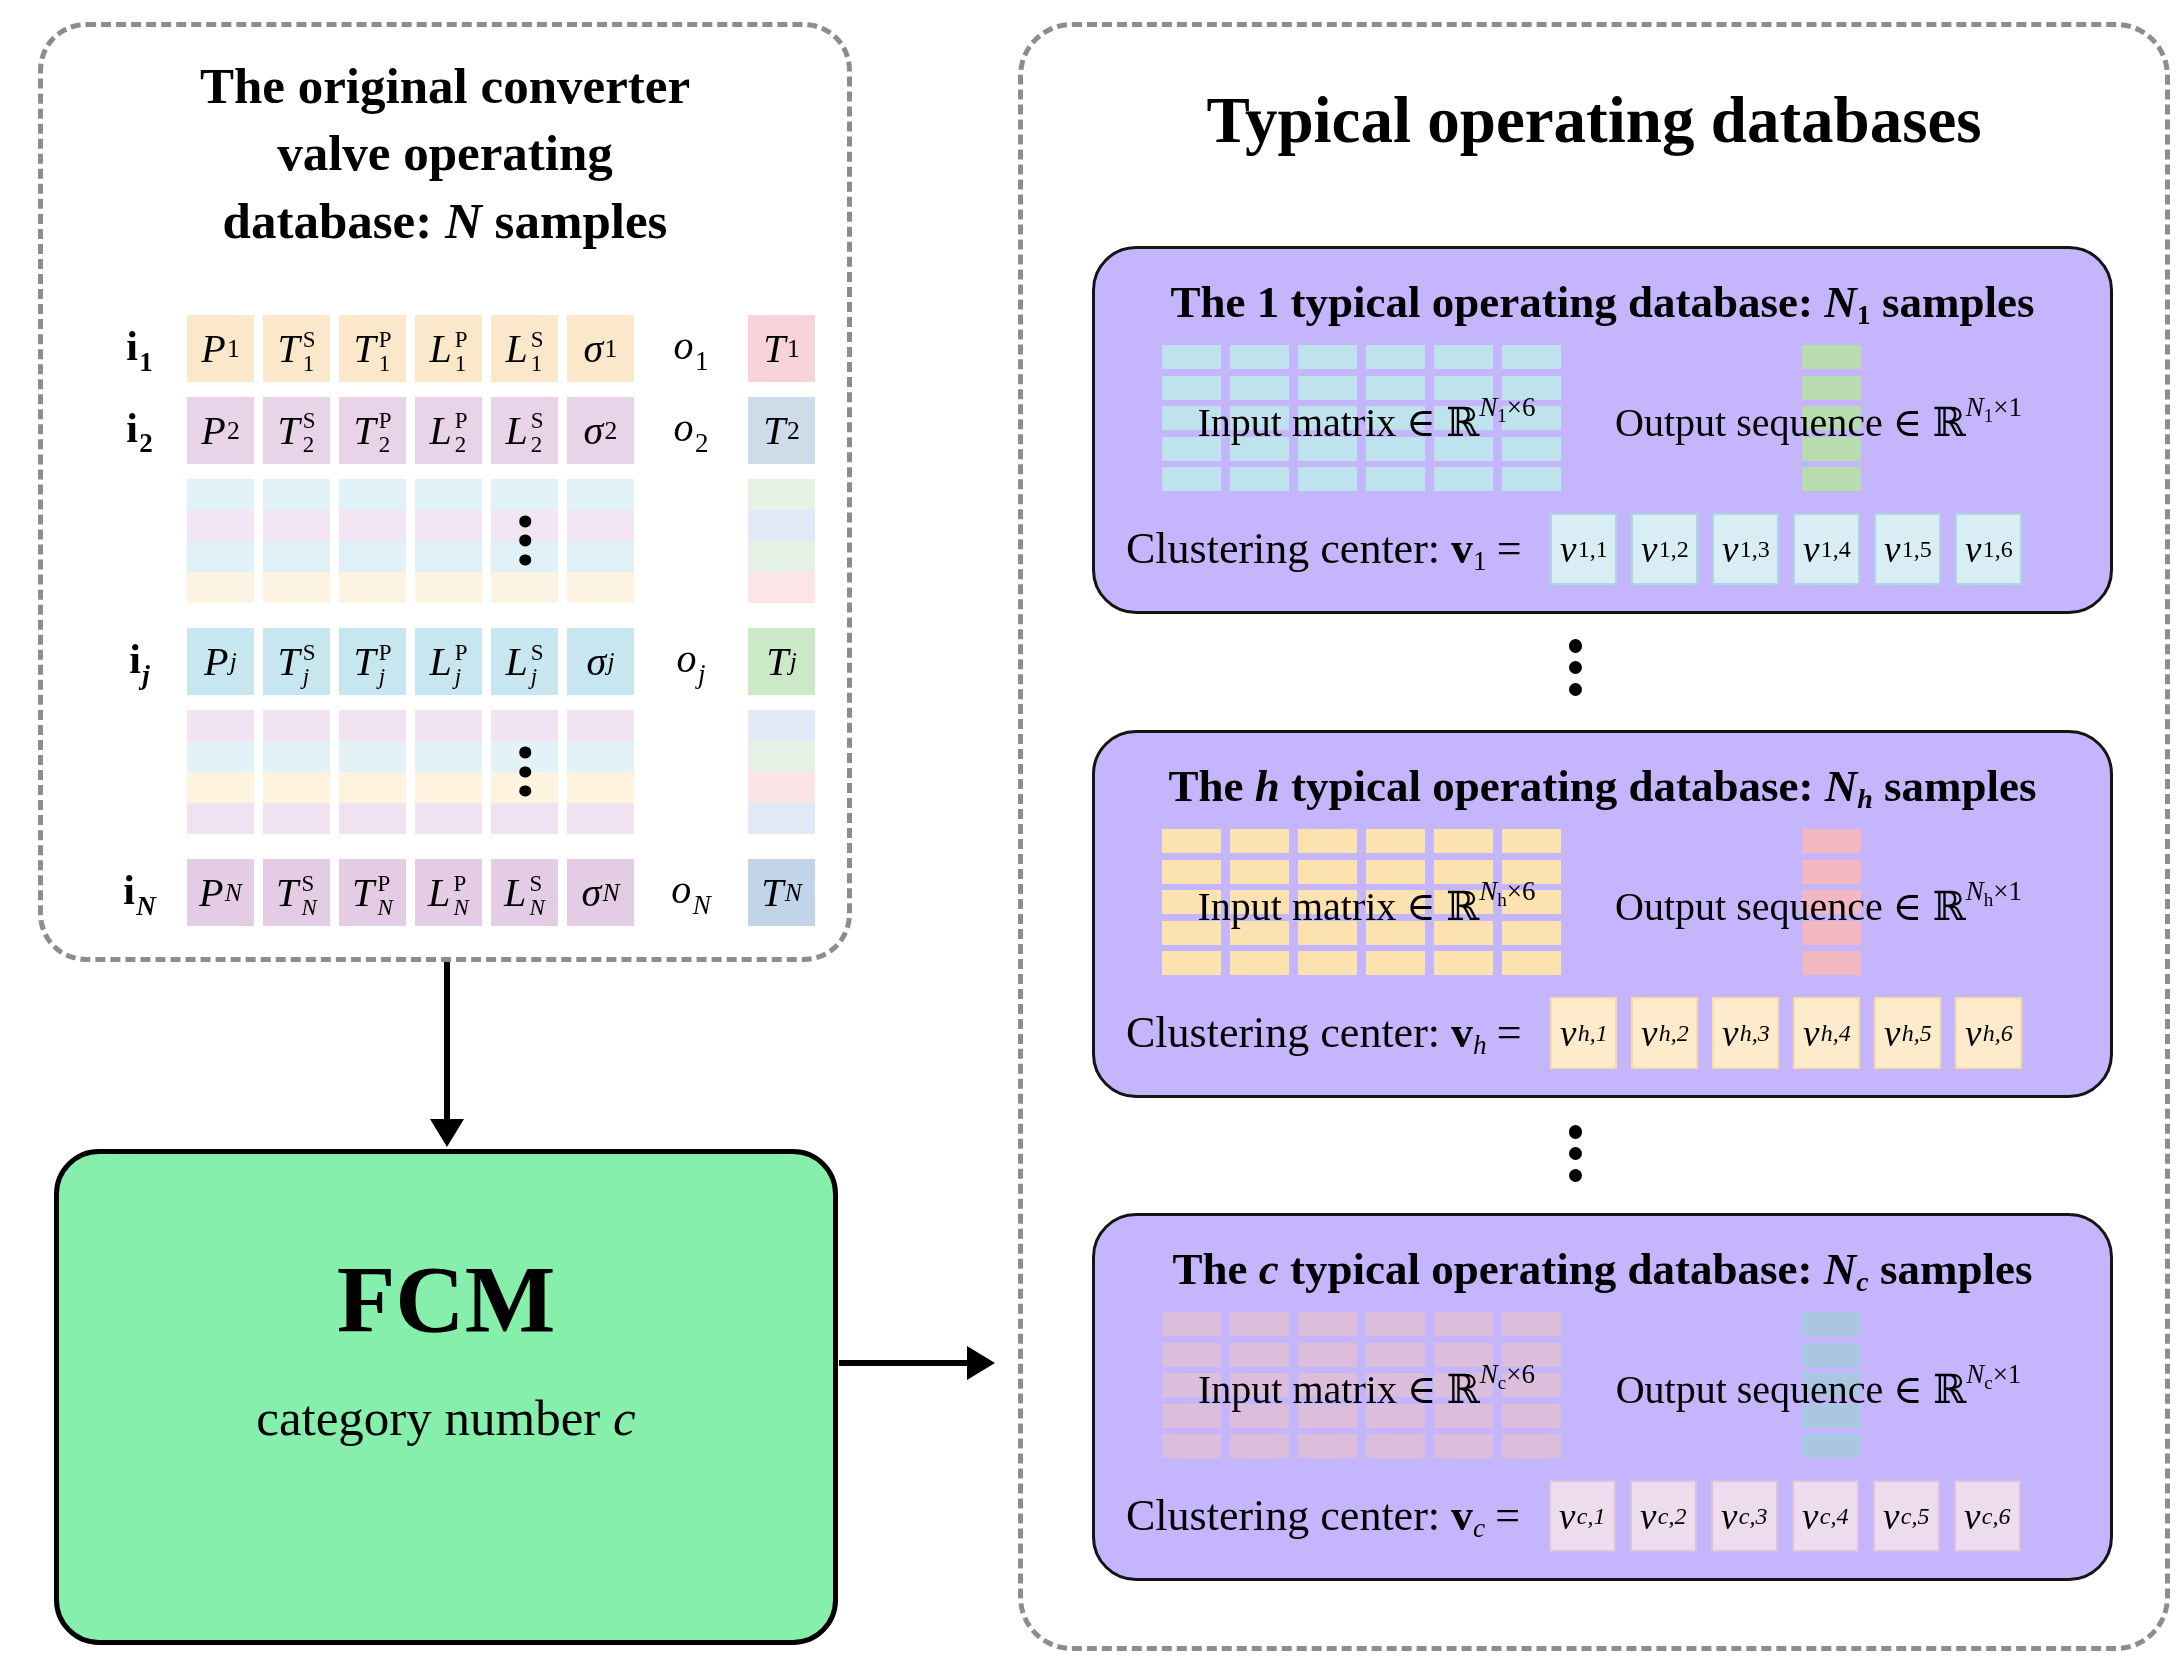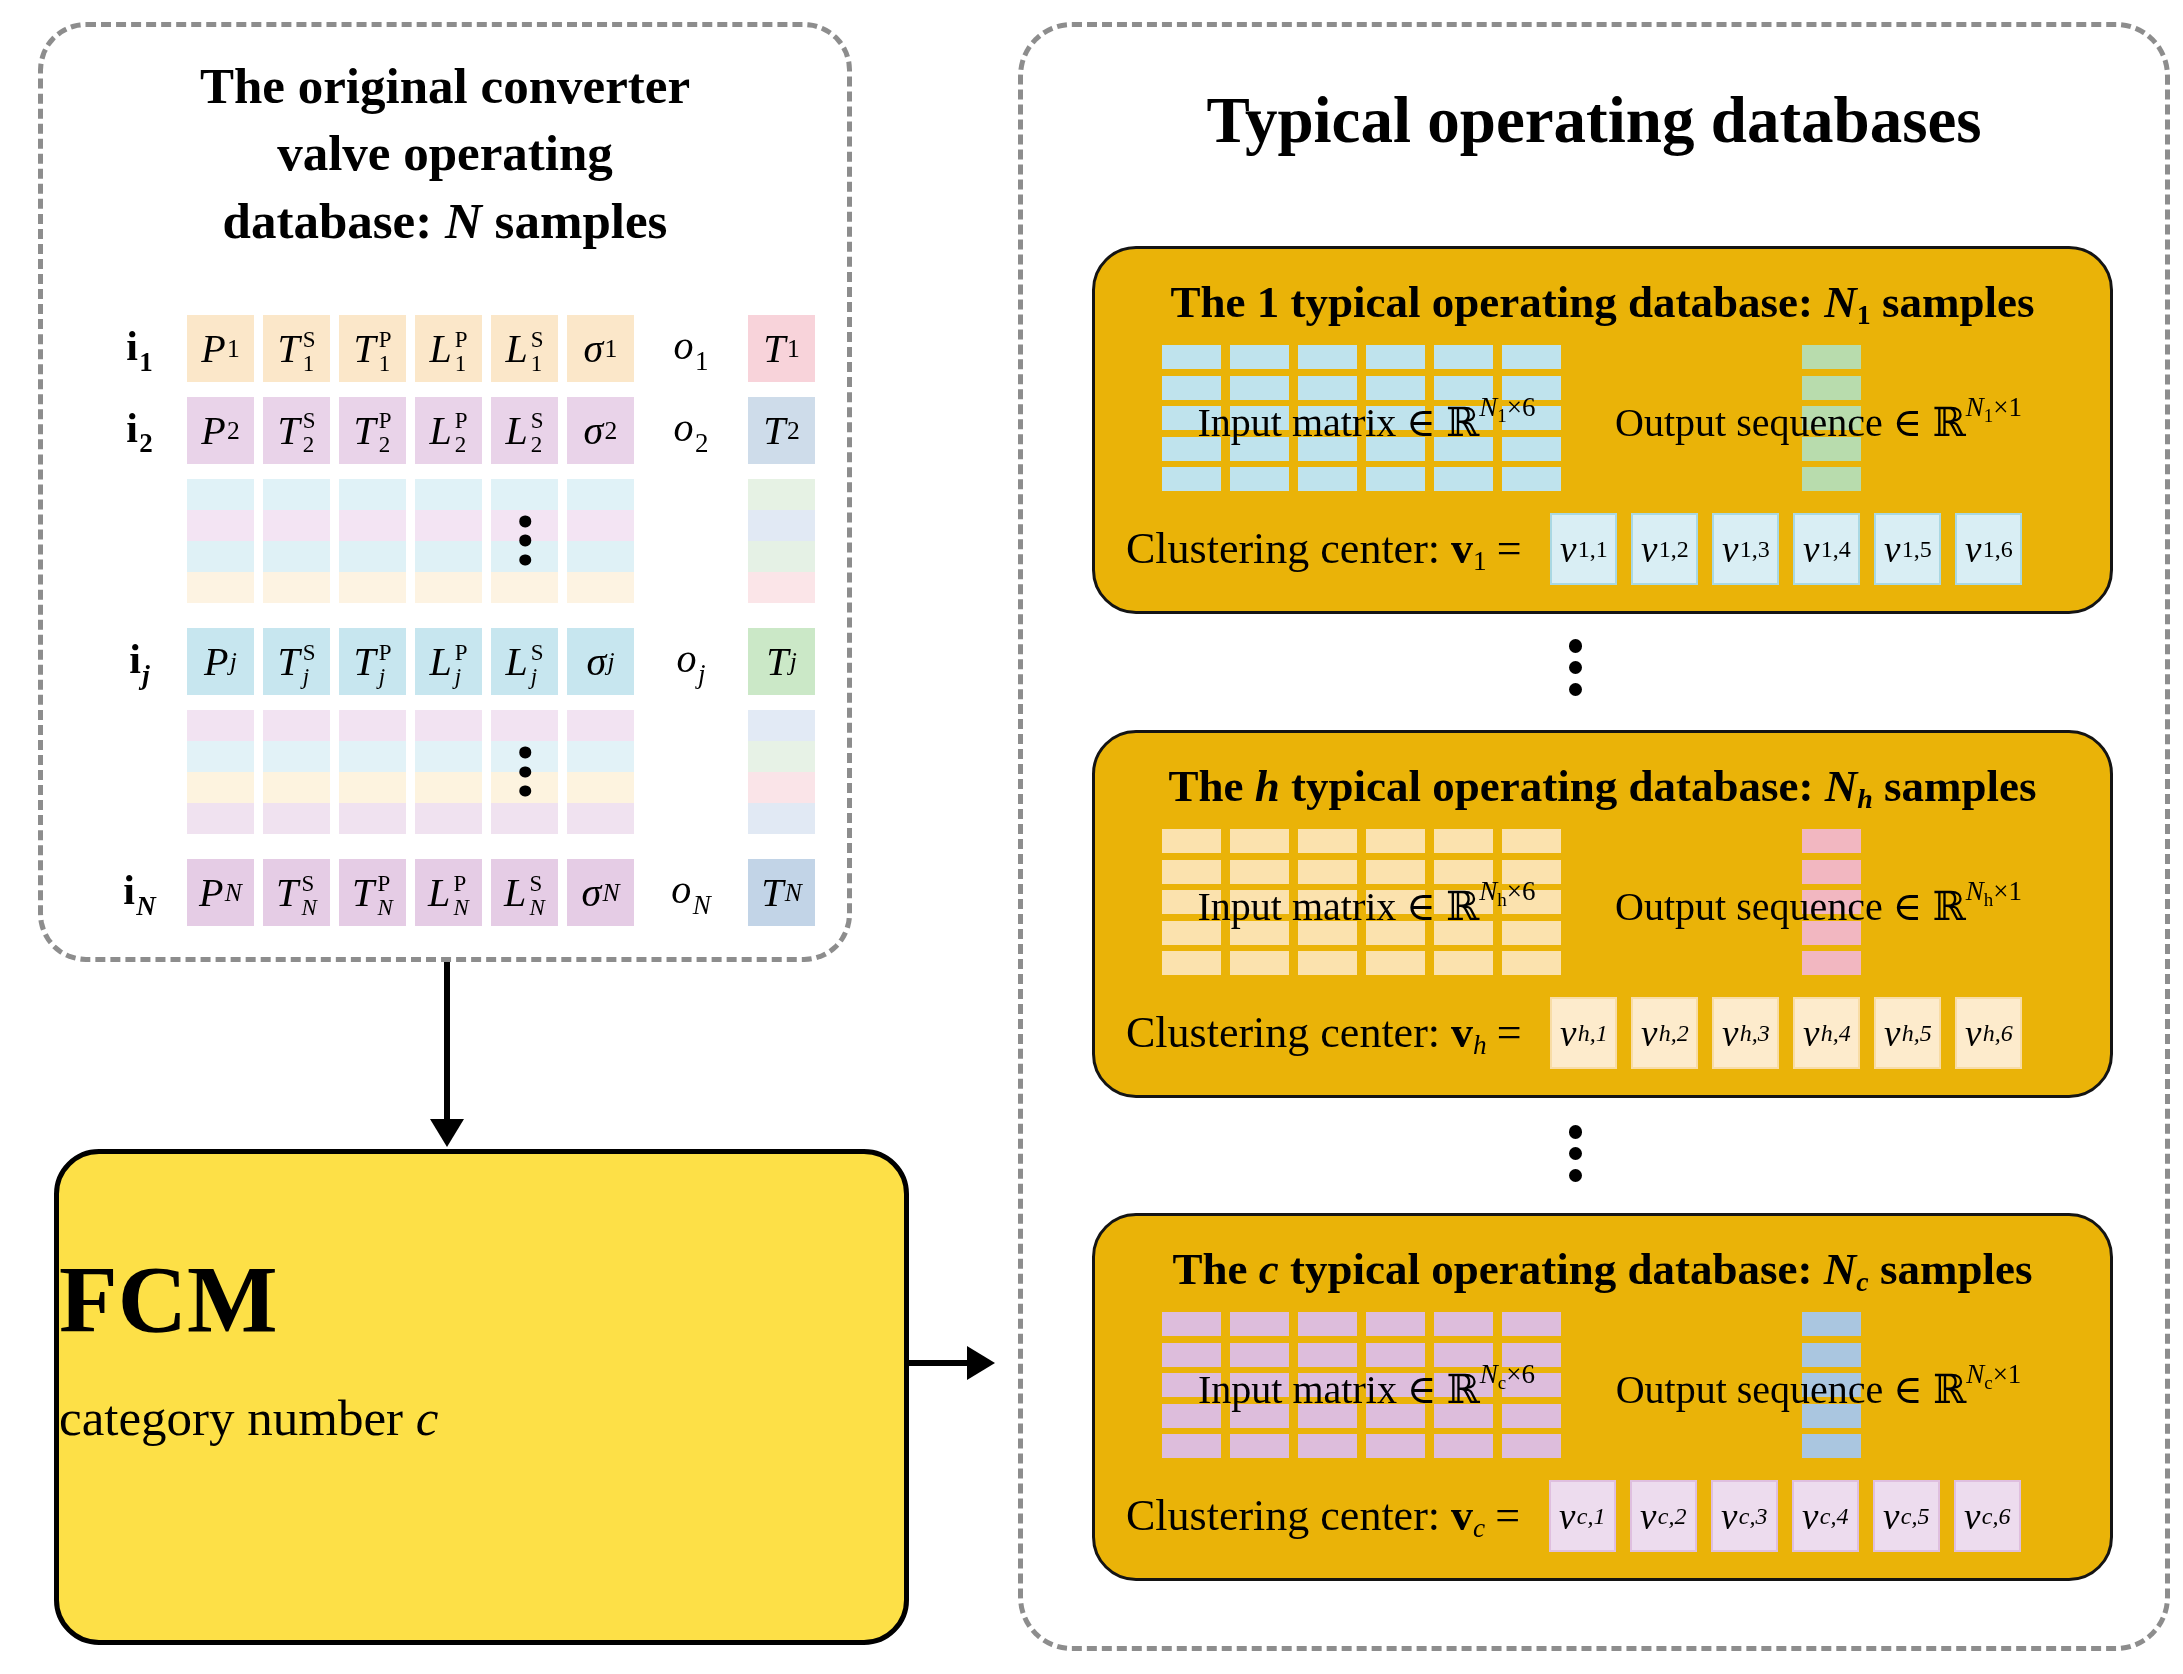--- a/index.html
+++ b/index.html
@@ -40,37 +40,37 @@
   .sa3 div{background:#DFF1F6;} .sa4 div{background:#FDF3E2;}
   .oa1{background:#E6F2E4;} .oa2{background:#E1E9F4;} .oa3{background:#E5F1E5;} .oa4{background:#FBE5E8;}
   .sb1 div{background:#F2E3F2;} .sb2 div{background:#E2F2F7;}
   .sb3 div{background:#FDF3DF;} .sb4 div{background:#F0E2F0;}
   .ob1{background:#E2EAF5;} .ob2{background:#E7F2E6;} .ob3{background:#FAE4E8;} .ob4{background:#E1E9F4;}
   .vdots{position:absolute;left:424px;top:50%;transform:translate(-50%,-50%);}
   .vdots div{width:11.5px;height:11.5px;border-radius:50%;background:#000;margin:7.7px auto;}
   .rdots{position:absolute;width:15.4px;}
   .rdots div{width:13.4px;height:13.4px;border-radius:50%;background:#000;margin:8.3px auto;}
   
-  .fcm{position:absolute;left:54px;top:1149px;width:855px;height:496px;background:#fde047;
-    border:5.1px solid #000;border-radius:45px;box-sizing:border-box;text-align:left;}
+  .fcm{position:absolute;left:54px;top:1149px;width:784px;height:496px;background:#86efac;
+    border:5.1px solid #000;border-radius:45px;box-sizing:border-box;text-align:center;}
   .fcm-title{margin-top:90px;font-size:96px;font-weight:bold;}
   .fcm-sub{margin-top:29px;font-size:51px;line-height:1.35;}
   
   .arrow-down-shaft{position:absolute;left:444px;top:962px;width:5.8px;height:157px;background:#000;}
   .arrow-down-head{position:absolute;left:430px;top:1119px;width:0;height:0;
     border-left:17.3px solid transparent;border-right:17.3px solid transparent;border-top:28px solid #000;}
   .arrow-right-shaft{position:absolute;left:839px;top:1360px;width:128px;height:5.8px;background:#000;}
   .arrow-right-head{position:absolute;left:967px;top:1346px;width:0;height:0;
     border-top:17.3px solid transparent;border-bottom:17.3px solid transparent;border-left:28px solid #000;}
   
   .rpanel{position:absolute;left:1018px;top:22.4px;width:1152px;height:1629px;
     border:5.1px dashed #8d8d8d;border-radius:54px;box-sizing:border-box;}
   .rtitle{position:absolute;left:1018px;top:83px;width:1152px;text-align:center;
     font-size:65px;font-weight:bold;}
-  .ibox{position:absolute;left:1092px;width:1021px;height:368px;background:#eab308;
+  .ibox{position:absolute;left:1092px;width:1021px;height:368px;background:#c4b5fd;
     border:3.8px solid #141414;border-radius:44px;box-sizing:border-box;}
   .b1{top:246px;} .b2{top:730px;} .b3{top:1213px;}
   .iheading{margin-top:27px;text-align:center;font-size:45px;font-weight:bold;}
   .hsub{font-size:0.62em;vertical-align:-0.25em;line-height:1;}
   .b2 .hsub,.b3 .hsub,.hvar.it{font-style:italic;}
   .content{position:relative;height:150px;margin-top:16.6px;padding-left:26px;}
   .grid6{position:absolute;left:67px;top:0;display:grid;
     grid-template-columns:repeat(6,59px);grid-auto-rows:24px;gap:6.4px 9px;}
   .outcol{position:absolute;left:707px;top:0;display:grid;
     grid-template-columns:59px;grid-auto-rows:24px;gap:6.4px;}

